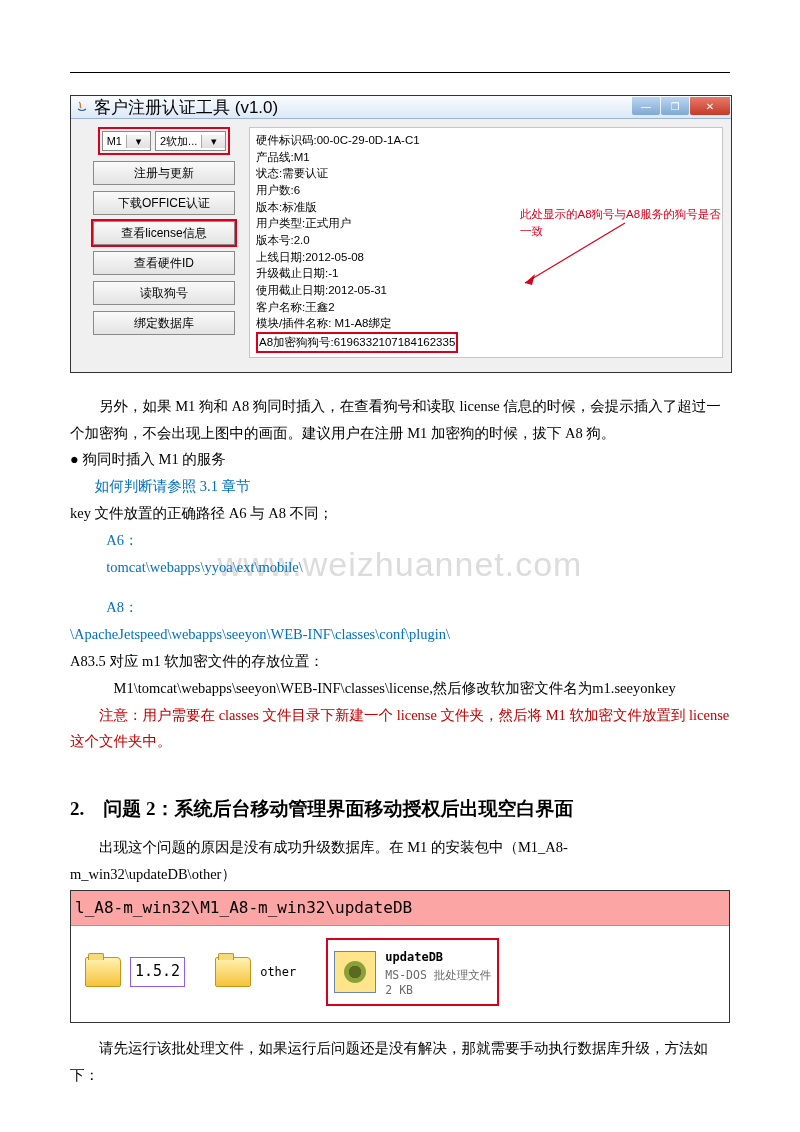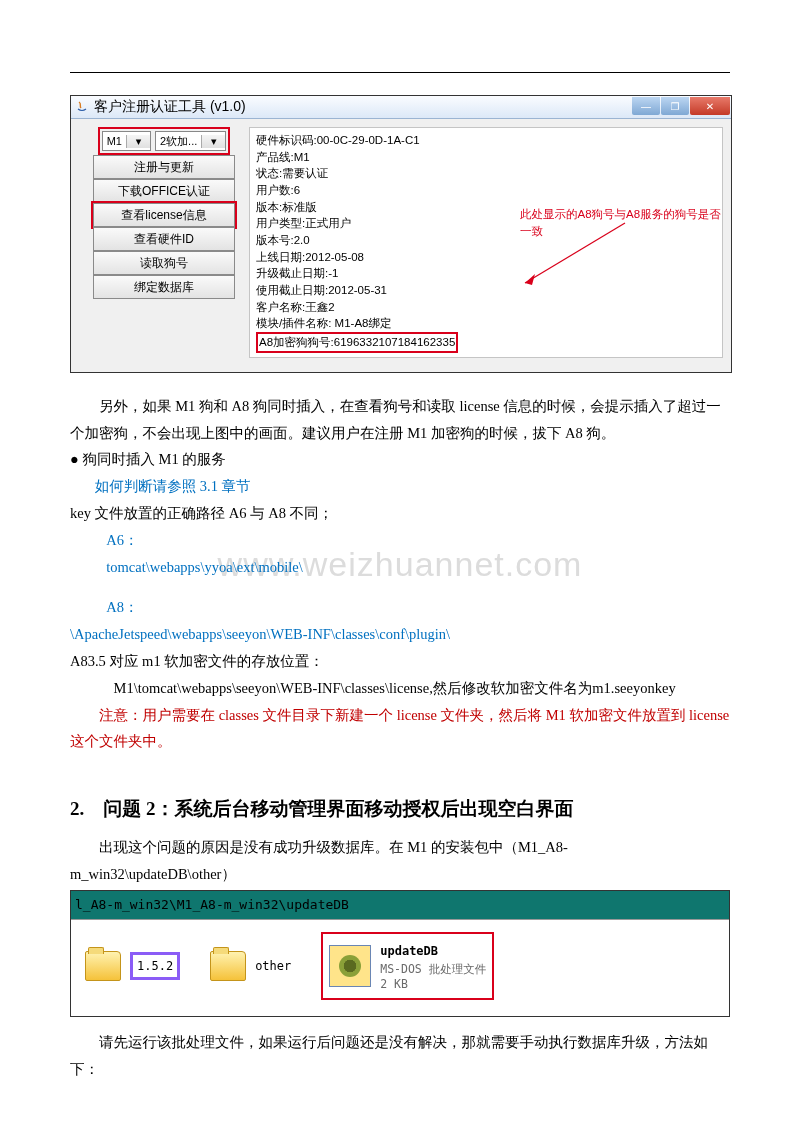--- a/index.html
+++ b/index.html
@@ -2,26 +2,26 @@
 <html><head>
 <meta charset="utf-8">
 <style>
   html,body{margin:0;padding:0;background:#fff;font-family:"Microsoft YaHei","SimSun",Arial,sans-serif;color:#000;}
   .page{width:800px;margin:0 auto;position:relative;box-sizing:border-box;padding:72px 70px 60px 70px;}
   .topline{border-top:1.5px solid #000;margin:0 0 22px 0;}
   
   .app-window{width:660px;border:1px solid #333;background:#fff;}
   .title-bar{display:flex;align-items:center;background:linear-gradient(#fafcff,#dce8f7);border-bottom:1px solid #9bb4d2;height:22px;font-size:12px;}
   .java-icon{width:16px;height:16px;margin:0 4px 0 3px;display:inline-flex;align-items:center;justify-content:center;}
-  .title-text{flex:1;font-size:14px;color:#000;}
+  .title-text{flex:1;font-size:17px;color:#000;}
   .win-btns{display:flex;height:100%;}
   .win-btn{width:28px;height:18px;margin:1px 1px 0 0;border-radius:0 0 2px 2px;background:linear-gradient(#bcd6f2,#7fa8d4);font-size:10px;display:flex;align-items:center;justify-content:center;color:#fff;}
   .win-btn.close{background:linear-gradient(#e87a6a,#c43a28);width:40px;}
   .win-body{display:flex;padding:8px 8px 14px 8px;background:#f0f0f0;min-height:230px;}
-  .left-col{width:170px;display:flex;flex-direction:column;align-items:center;}
+  .left-col{width:170px;display:flex;flex-direction:column;align-items:center;gap:6px;}
   .top-row{display:flex;gap:4px;border:2px solid #d9001b;padding:2px;}
   .combo{display:flex;align-items:center;background:#fff;border:1px solid #888;font-size:11px;height:18px;}
   .combo span{padding:0 4px;}
   .chev{width:15px;text-align:center;border-left:1px solid #aaa;background:linear-gradient(#f5f5f5,#e0e0e0);}
   .btn{width:140px;height:22px;background:linear-gradient(#fafafa,#e3e3e3);border:1px solid #8a8a8a;font-size:12px;display:flex;align-items:center;justify-content:center;cursor:default;}
   .btn.hl{outline:2px solid #d9001b;text-align:center;}
   .info-pane{flex:1;background:#fff;border:1px solid #c5c5c5;font-size:11.5px;line-height:1.45;padding:4px 6px;position:relative;font-family:Liberation Sans, sans-serif;}
   .hlrow{border:2px solid #d9001b;display:inline-block;padding:0 1px;}
   .annot{position:absolute;top:78px;left:270px;color:#d9001b;font-size:11.5px;}
   .arrow-svg{position:absolute;top:90px;left:265px;}
@@ -30,30 +30,30 @@
   .doc p{margin:0;}
   .indent{text-indent:2em;}
   .bullet::before{content:"\25CF  ";}
   .link{color:#0070c0;}
   .red{color:#c00000;}
   .watermark{position:absolute;left:50%;top:545px;transform:translateX(-50%);font-size:34px;color:#dcdcdc;letter-spacing:1px;font-family:Arial,sans-serif;z-index:0;pointer-events:none;}
   .content-over{position:relative;z-index:1;}
   h2.sec{font-size:19px;font-weight:bold;margin:36px 0 8px 0;}
   
   .explorer{border:1px solid #333;margin-top:2px;font-family:"SimSun",monospace;}
-  .addr{background:#0f766e;border-bottom:1px solid #999;font-size:13px;padding:2px 4px;}
+  .addr{background:#fca5a5;border-bottom:1px solid #999;font-size:16px;padding:2px 4px;}
   .files{display:flex;align-items:center;gap:30px;background:#fff;padding:12px 14px 16px 14px;font-size:12px;min-height:54px;}
   .fitem{display:flex;align-items:center;gap:9px;}
   .folder-icon{width:34px;height:28px;background:linear-gradient(#fff2b0,#f5c23a);border:1px solid #c4941a;border-radius:2px 4px 2px 2px;position:relative;}
   .folder-icon::before{content:"";position:absolute;top:-5px;left:2px;width:14px;height:6px;background:#f5da7a;border:1px solid #c4941a;border-bottom:none;border-radius:2px 2px 0 0;}
   .exe-icon{width:40px;height:40px;background:#ffe48a;border:1px solid #6a86b4;display:flex;align-items:center;justify-content:center;}
   .gear{width:22px;height:22px;border-radius:50%;background:radial-gradient(circle,#5a6a20 40%,#8aa038 42%);position:relative;}
   .file-hl{border:2.5px solid #d9001b;padding:6px;}
   .meta{font-size:11.5px;color:#6a6a6a;line-height:1.3;}
-  .label-box{border:3px solid #8b5cf6;padding:0 4px;font-size:12px;}
+  .label-box{border:1px solid #8b5cf6;padding:0 4px;font-size:15px;}
 </style>
 </head>
 <body>
 
 <div class="page">
   <div class="topline"></div>
 
   <div class="app-window">
     <div class="title-bar">
       <span class="java-icon">

